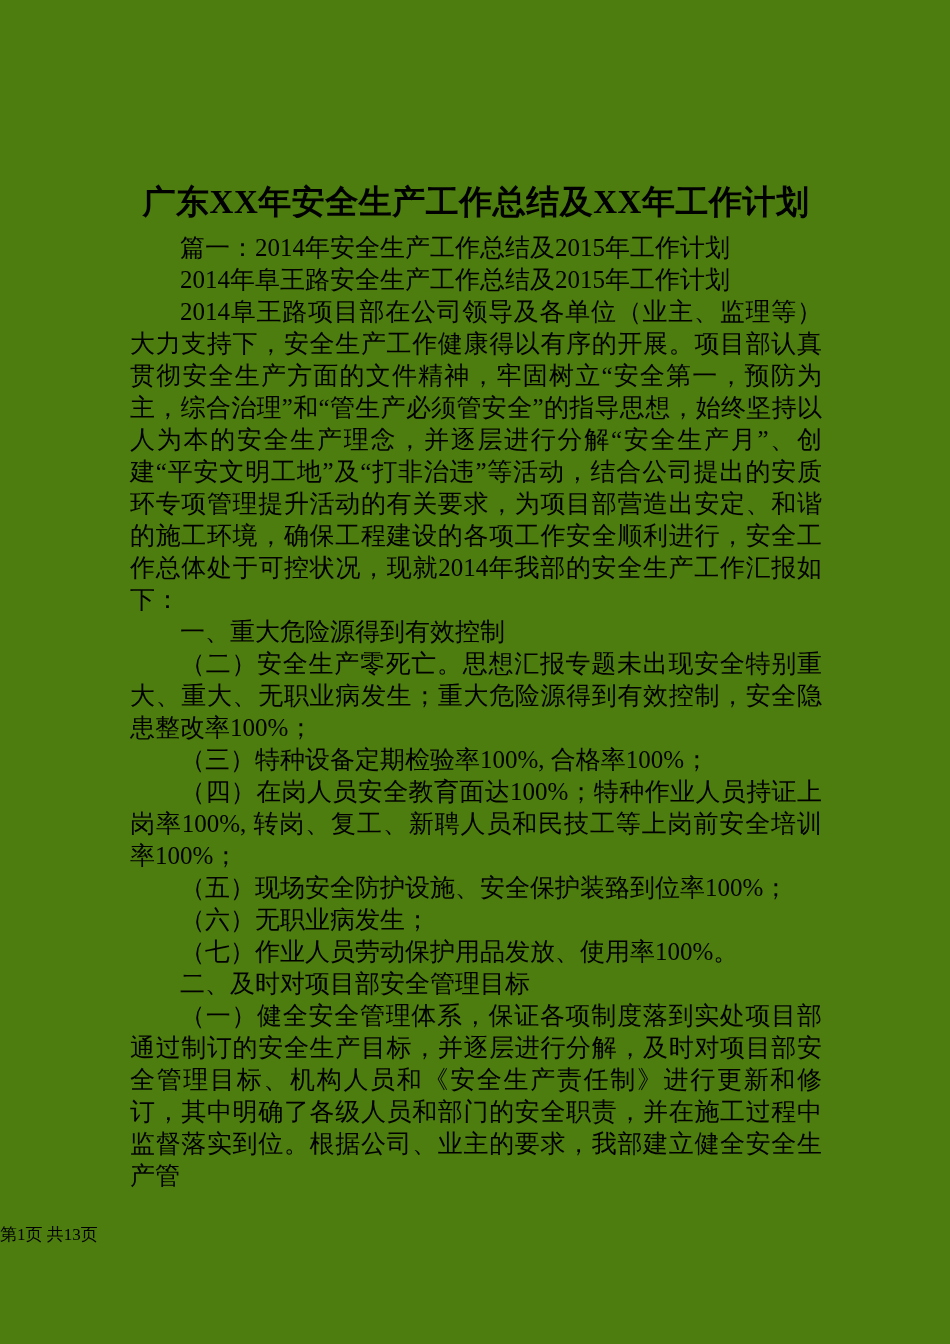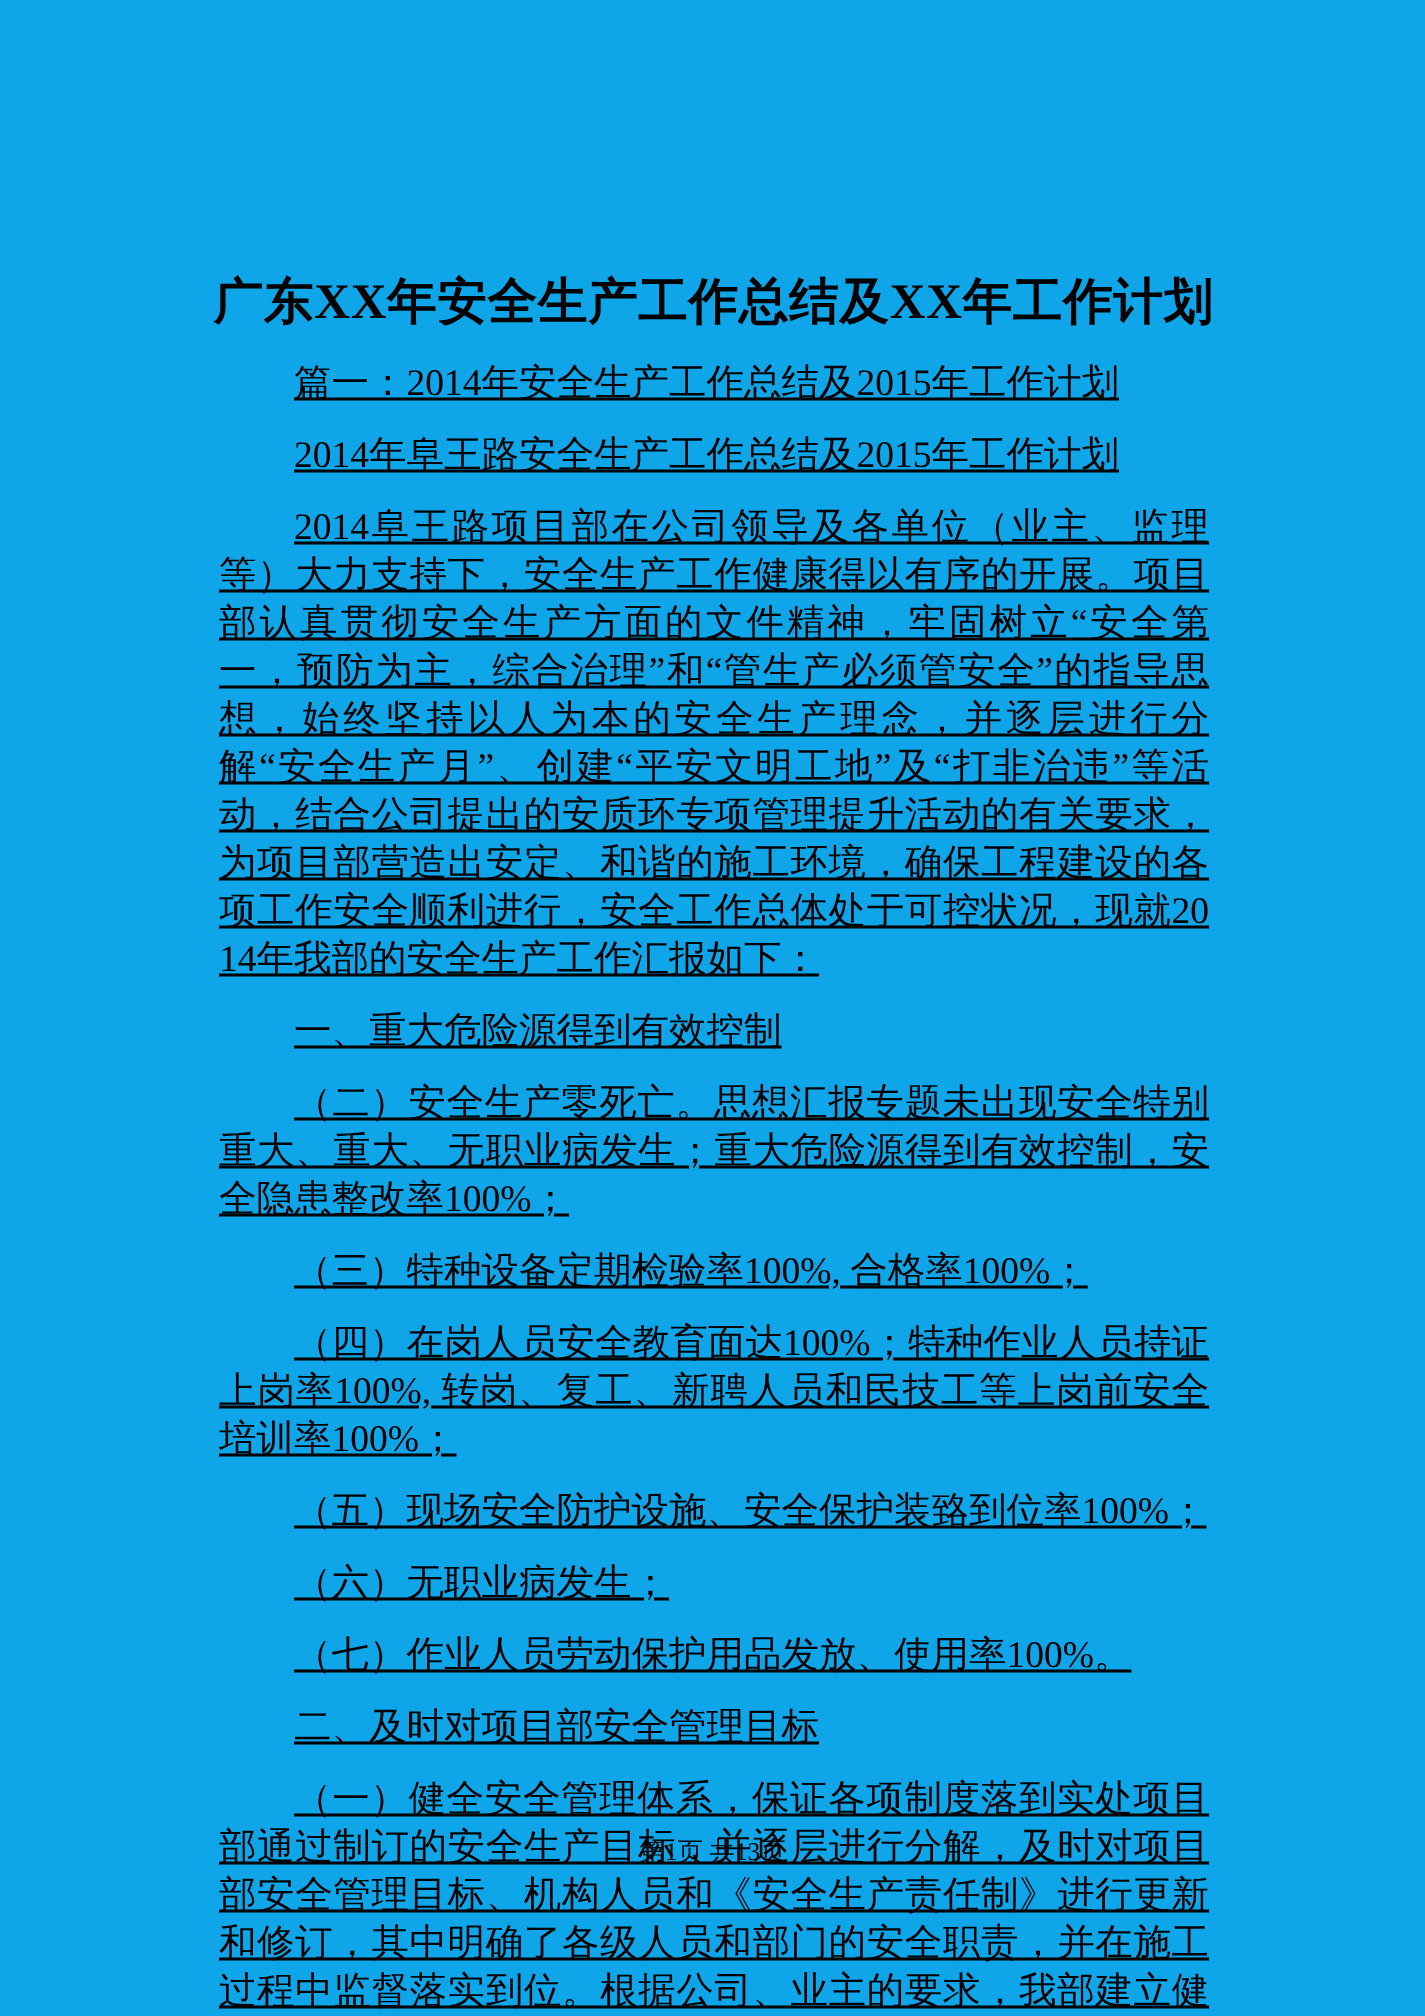--- a/index.html
+++ b/index.html
@@ -4,51 +4,50 @@
 <style>
   html, body {
     margin: 0;
     padding: 0;
     background: #ffffff;
   }
   .page {
     position: relative;
     width: 950px;
     height: 1344px;
-    background: #0ea5e9;
+    background: #4d7c0f;
     color: #000000;
     font-family: "Liberation Serif", "DejaVu Serif", serif;
     box-sizing: border-box;
     padding: 180px 128px 0 130px;
     overflow: hidden;
   }
   .title {
     margin: 0 0 8px 0;
     font-size: 33px;
     line-height: 44px;
     font-weight: bold;
     text-align: center;
     letter-spacing: 0.5px;
     white-space: nowrap;
   }
   .para {
-    margin: 16px;
+    margin: 0;
     font-size: 25px;
     line-height: 32px;
     text-align: justify;
     text-indent: 2em;
     word-break: break-all;
-    text-decoration: underline;
   }
   .footer {
     position: absolute;
     left: 0;
     right: 0;
     bottom: 98px;
-    text-align: center;
+    text-align: left;
     font-size: 17px;
     line-height: 22px;
     color: #000000;
     margin-top: 12px;
   }
 </style>
 </head>
 <body>
 
 <div class="page">

